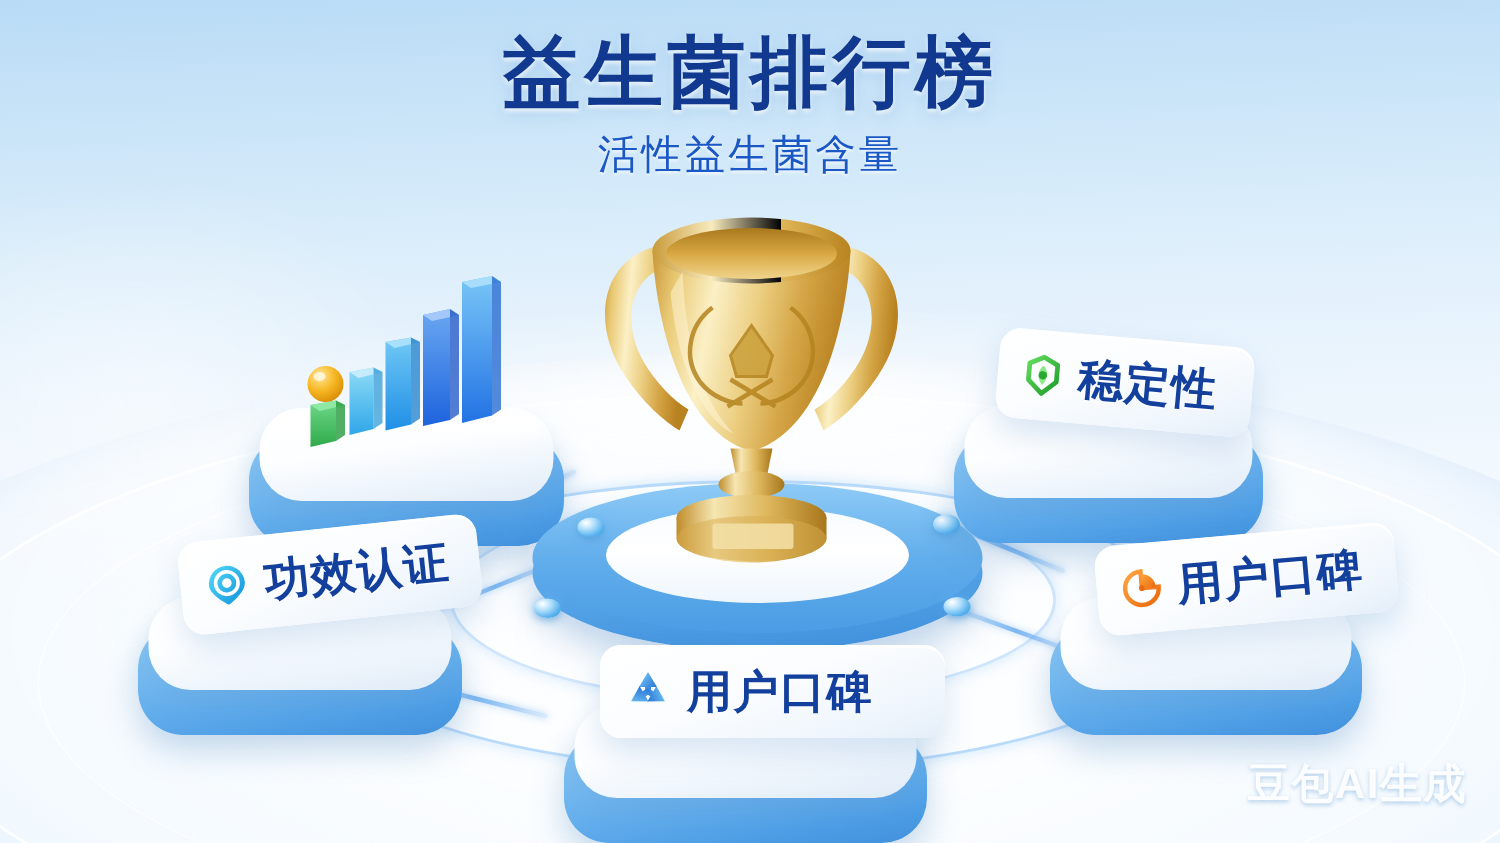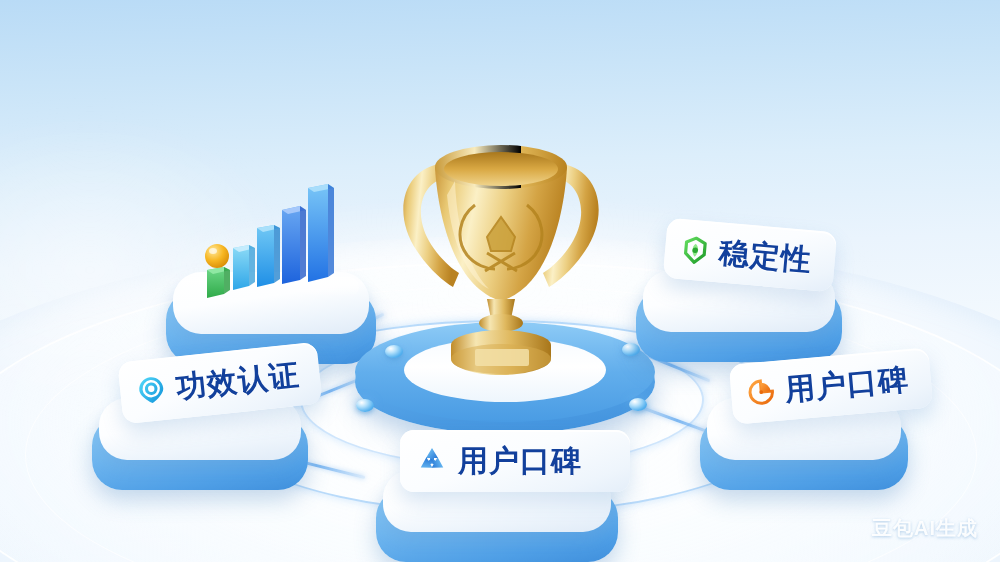--- a/index.html
+++ b/index.html
@@ -122,21 +122,21 @@
     font-size:52px;font-weight:800;color:#11398f;letter-spacing:3px;line-height:1.05;
     text-shadow:0 2px 3px rgba(255,255,255,.7),0 3px 10px rgba(120,170,220,.35);
   }
   .sub-title{
     margin-top:8px;font-size:27px;font-weight:500;color:#1b58c6;letter-spacing:2px;
     text-shadow:0 1px 2px rgba(255,255,255,.8);
   }
 
   .watermark{
     position:absolute;right:22px;bottom:20px;z-index:60;
-    font-size:20px;font-weight:800;letter-spacing:1px;
+    font-size:28px;font-weight:800;letter-spacing:1px;
     color:rgba(255,255,255,.92);
     text-shadow:0 1px 3px rgba(120,170,215,.55);
   }
 </style>
 </head>
 <body>
 
 <div id="stage">
 
   <div class="ground-outer"></div>
@@ -364,16 +364,20 @@
             <stop offset="1" stop-color="#1766cf"></stop>
       </linearGradient>
         </defs>
       <path d="M16,3 L22,13 L18,13 L18,17 L14,17 L14,13 L10,13 Z" fill="url(#rc)" transform="rotate(0 16 16)"></path>
       <path d="M16,3 L22,13 L18,13 L18,17 L14,17 L14,13 L10,13 Z" fill="url(#rc)" transform="rotate(120 16 16)"></path>
       <path d="M16,3 L22,13 L18,13 L18,17 L14,17 L14,13 L10,13 Z" fill="url(#rc)" transform="rotate(240 16 16)"></path>
     </svg>
     <span class="ptext">用户口碑</span>
   </div>
 
+  <div class="title-wrap">
+    <div class="main-title">益生菌排行榜</div>
+    <div class="sub-title">活性益生菌含量</div>
+  </div>
 
   <div class="watermark">豆包AI生成</div>
 
 </div>
 
 </body></html>

